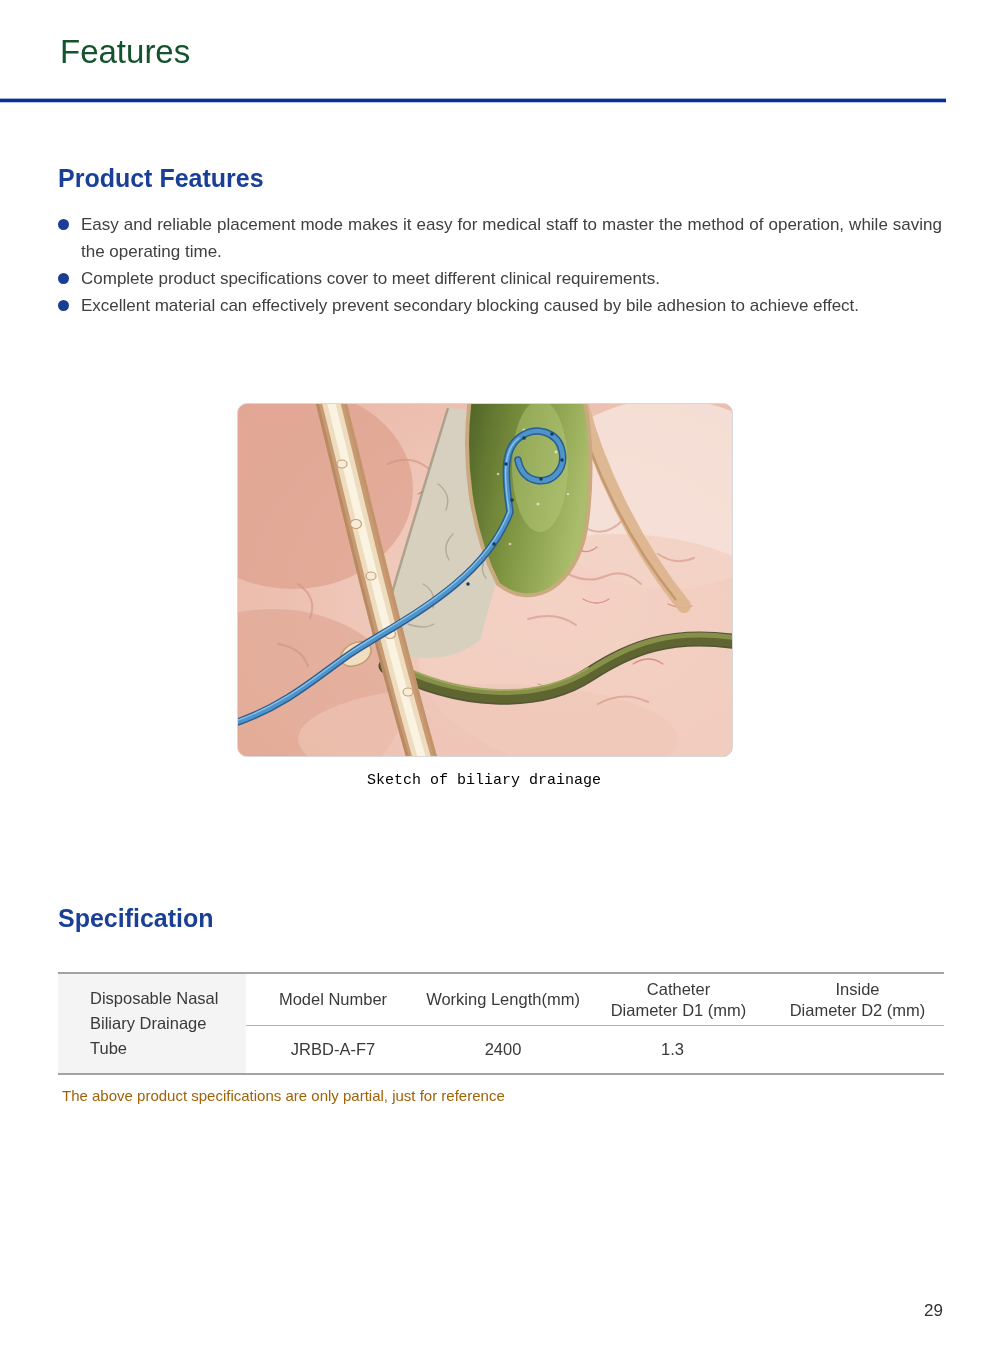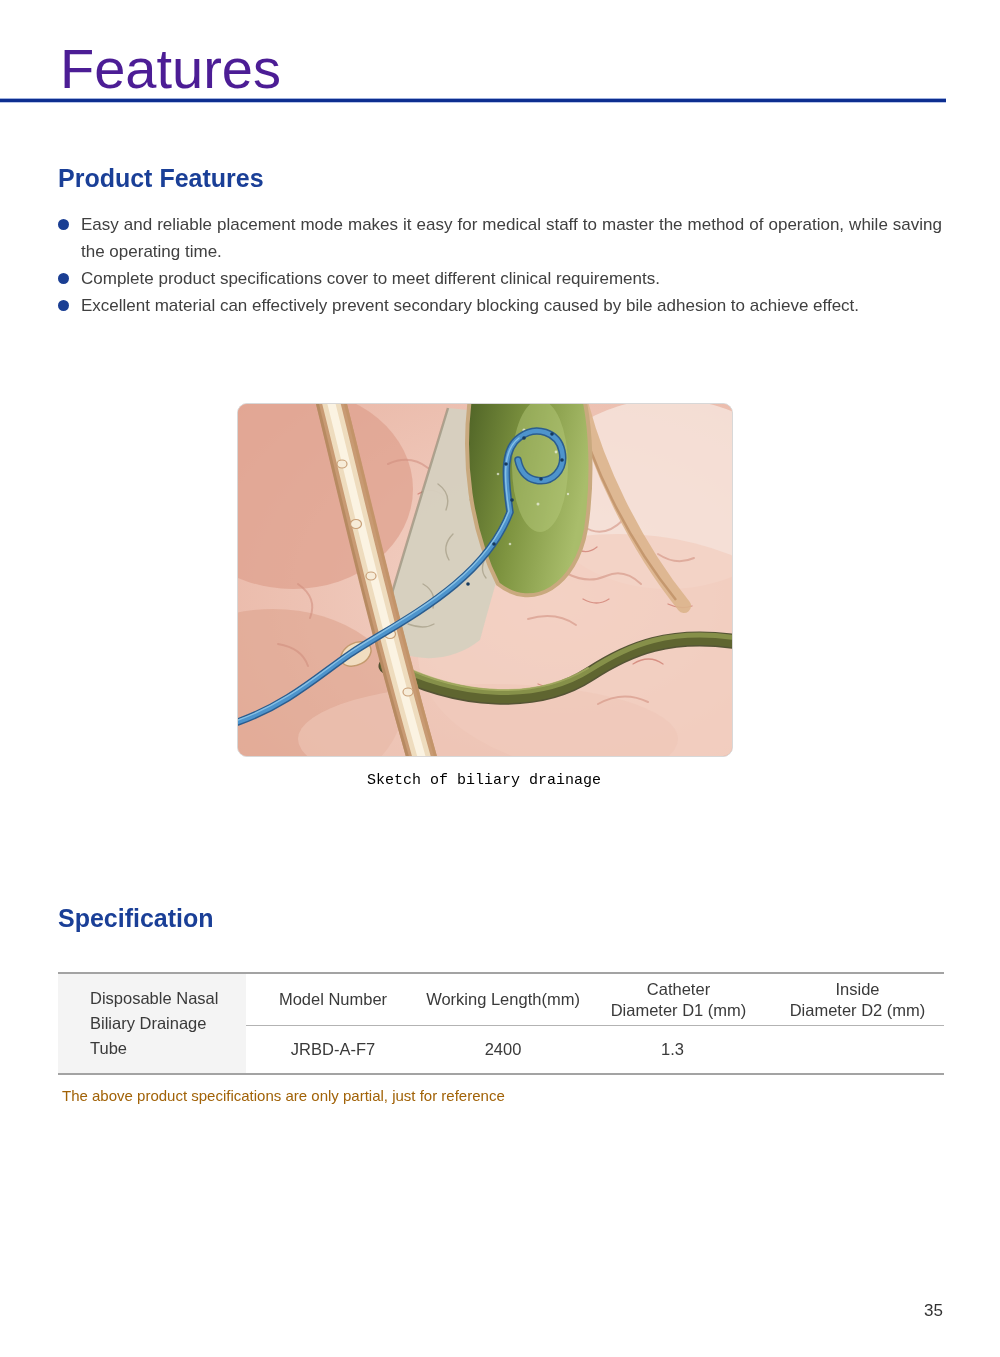--- a/index.html
+++ b/index.html
@@ -6,23 +6,23 @@
   .page{
     position:relative;
     width:1000px;height:1357px;
     margin:0 auto;
     background:#ffffff;
     font-family:"Liberation Sans", sans-serif;
     color:#323232;
     overflow:hidden;
   }
   .page-title{
-    position:absolute;left:60px;top:44px;
-    font-size:56px;line-height:50px;font-weight:400;
-    color:#4c1d95;letter-spacing:0px;
+    position:absolute;left:60px;top:27px;
+    font-size:33px;line-height:50px;font-weight:400;
+    color:#14532d;letter-spacing:0px;
   }
   .title-rule{
     position:absolute;left:0;top:98px;width:946px;height:3px;
     background:#0d2e90;
     border-top:1px solid #9fb1de;
     border-bottom:1px solid #b9c5e8;
   }
   .section-heading{
     position:absolute;left:58px;
     font-size:25px;line-height:30px;font-weight:700;color:#1a3f97;
@@ -259,15 +259,15 @@
         </div>
         <div class="col c4">
           <span>1.3</span>
         </div>
       </div>
     </div>
   </div>
 
   <div class="spec-note">The above product specifications are only partial, just for reference</div>
 
-  <div class="page-number">35</div>
+  <div class="page-number">29</div>
 
 </div>
 
 </body></html>

